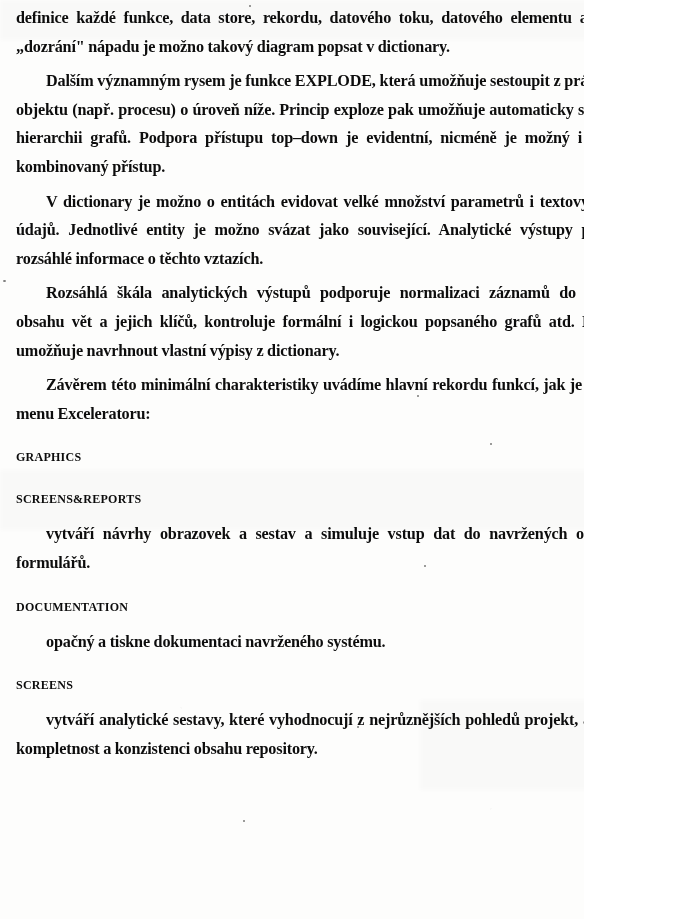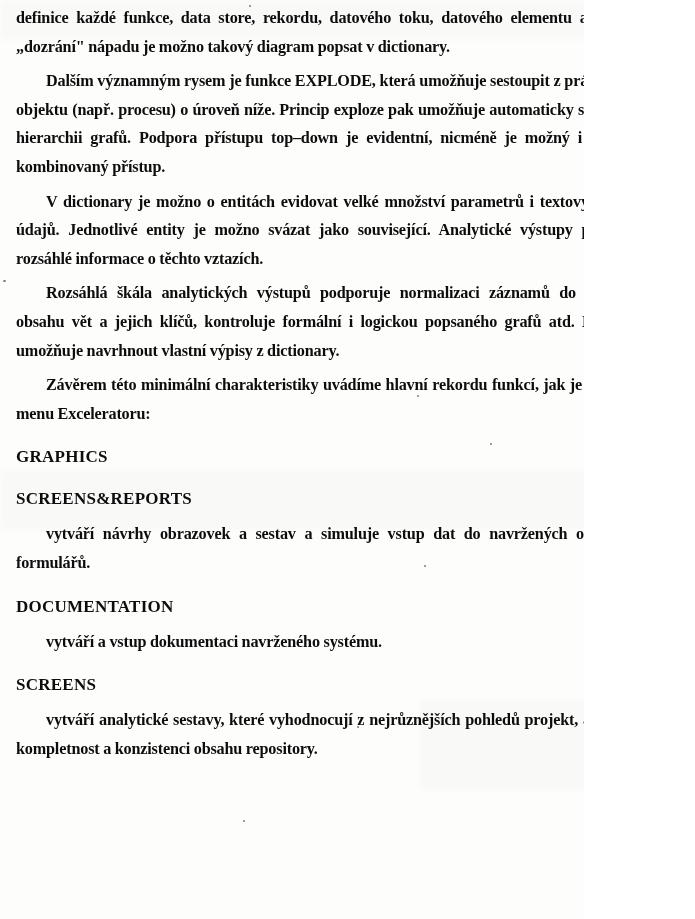--- a/index.html
+++ b/index.html
@@ -49,21 +49,21 @@
     text-indent: 30px;
   }
 
   .para.tight {
     margin-bottom: 0;
   }
 
   
   .heading {
     margin: 0;
-    font-size: 17px;
+    font-size: 12px;
     line-height: 26px;
     font-weight: 700;
     letter-spacing: 0.25px;
     text-transform: none;
     -webkit-font-smoothing: none;
   }
 
   .heading-block {
     margin-top: 16px;
     margin-bottom: 8px;
@@ -113,21 +113,21 @@
 
 
     <div class="heading-block">
       <h2 class="heading">SCREENS&amp;REPORTS</h2>
     </div>
     <p class="para indent">vytváří návrhy obrazovek a sestav a simuluje vstup dat do navržených obrazovkových formulářů.</p>
 
     <div class="heading-block">
       <h2 class="heading">DOCUMENTATION</h2>
     </div>
-    <p class="para indent">vytváří a vstup dokumentaci navrženého systému.</p>
+    <p class="para indent">opačný a tiskne dokumentaci navrženého systému.</p>
 
     <div class="heading-block">
       <h2 class="heading">SCREENS</h2>
     </div>
     <p class="para indent">vytváří analytické sestavy, které vyhodnocují z nejrůznějších pohledů projekt, analyzují jeho kompletnost a konzistenci obsahu repository.</p>
 
   </div>
 
   <div class="speck" style="left:249px; top:5px;   width:2px; height:2px;"></div>
   <div class="speck" style="left:563px; top:144px; width:2px; height:2px;"></div>

